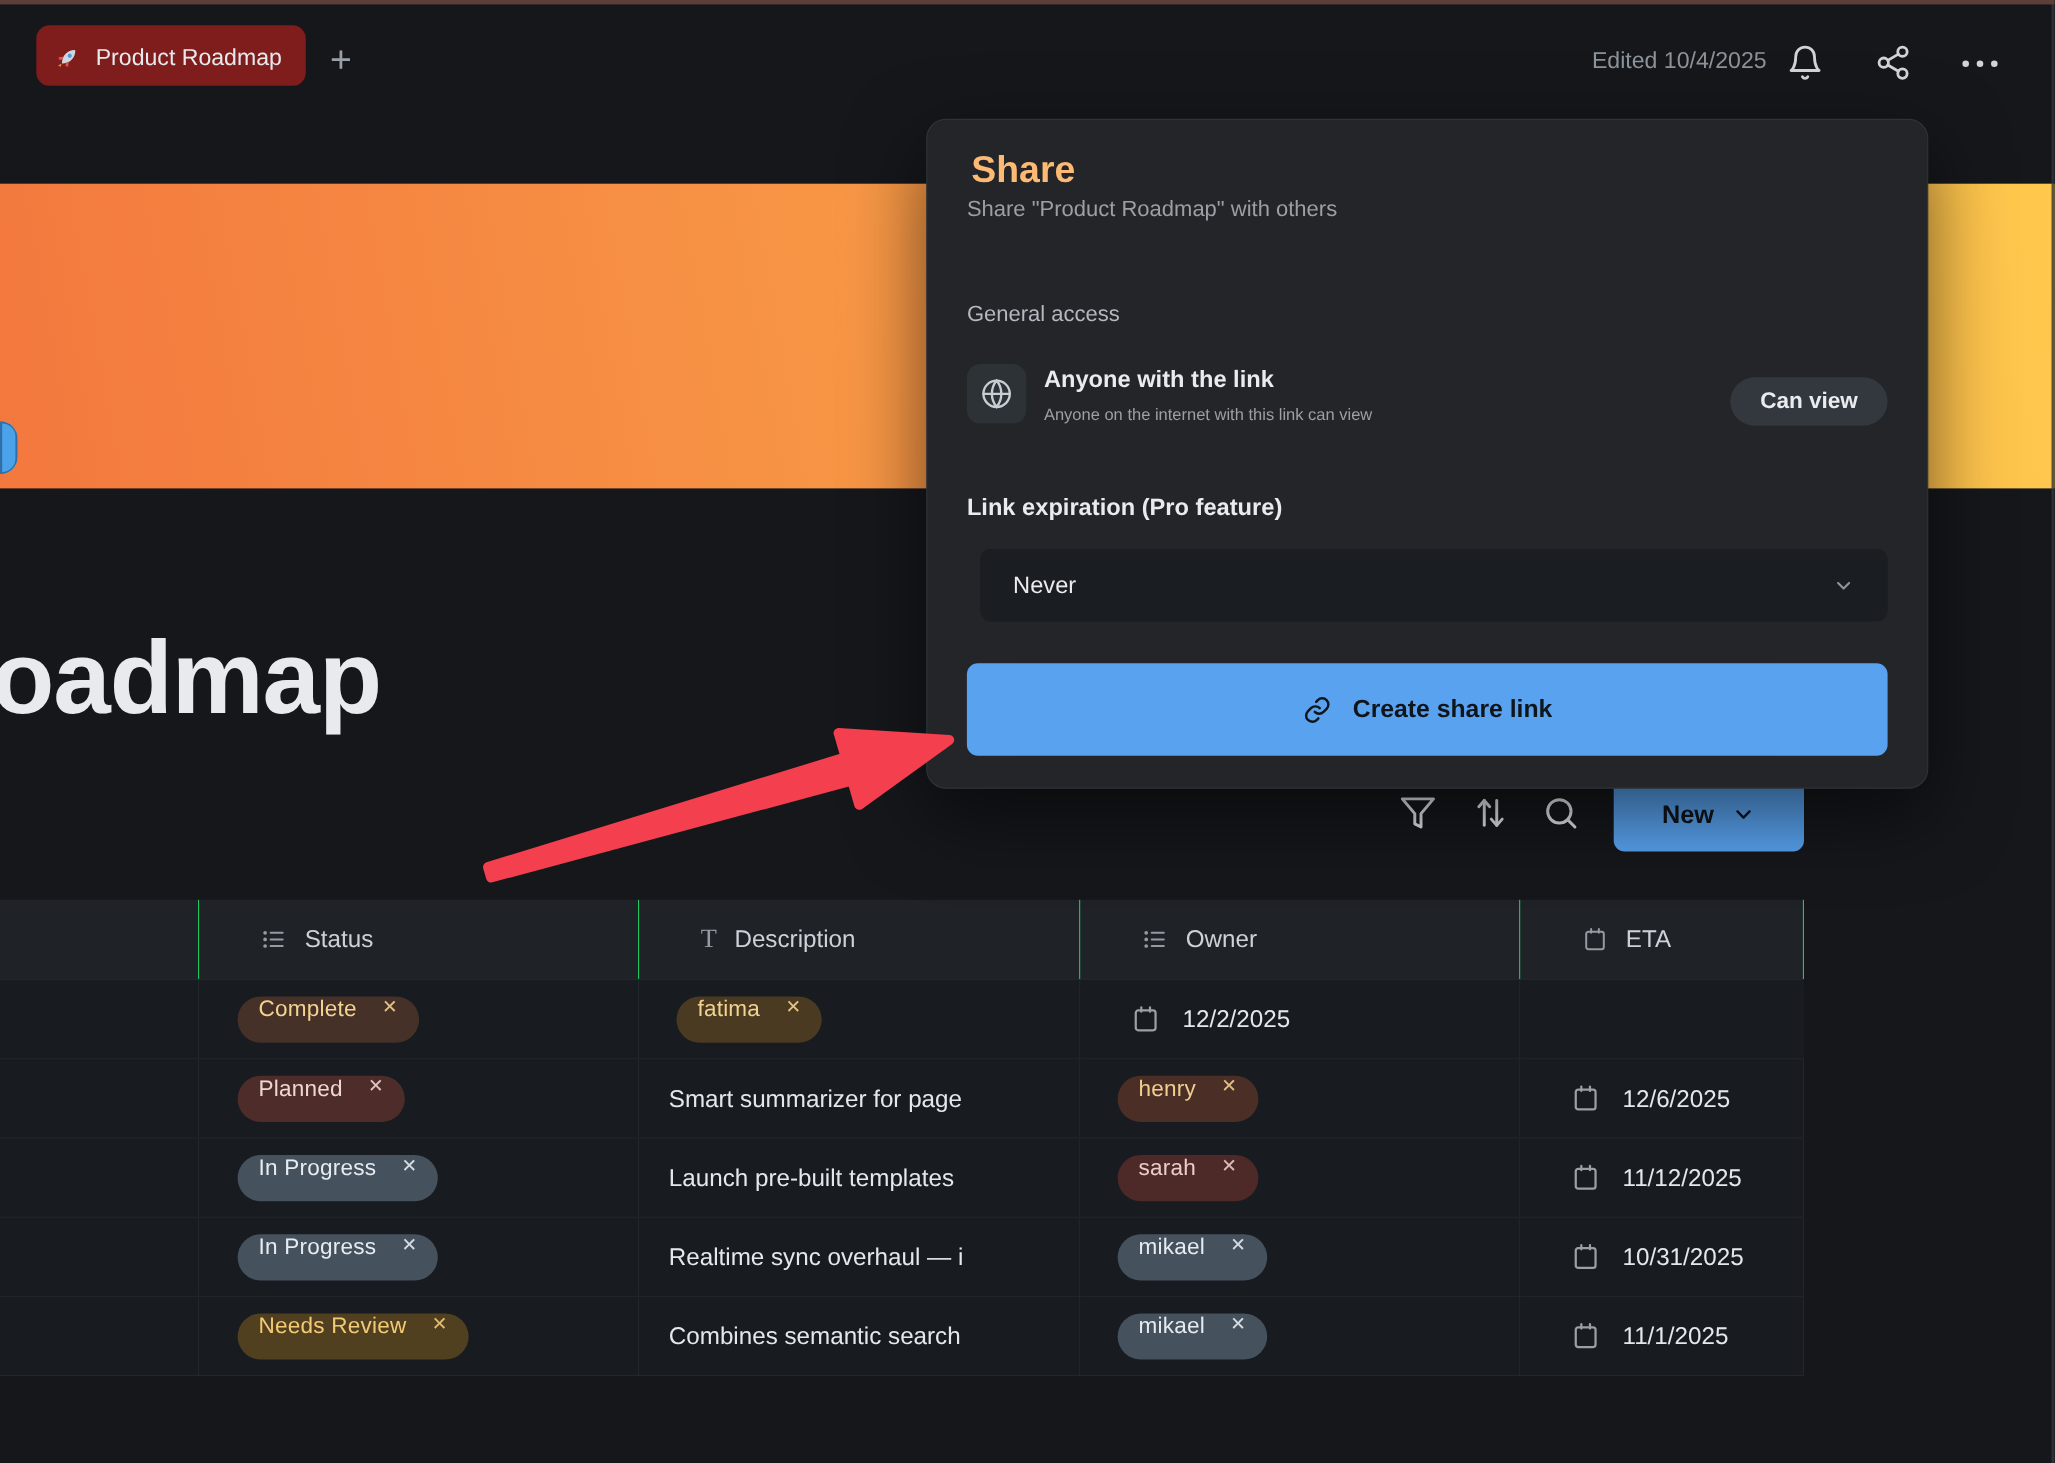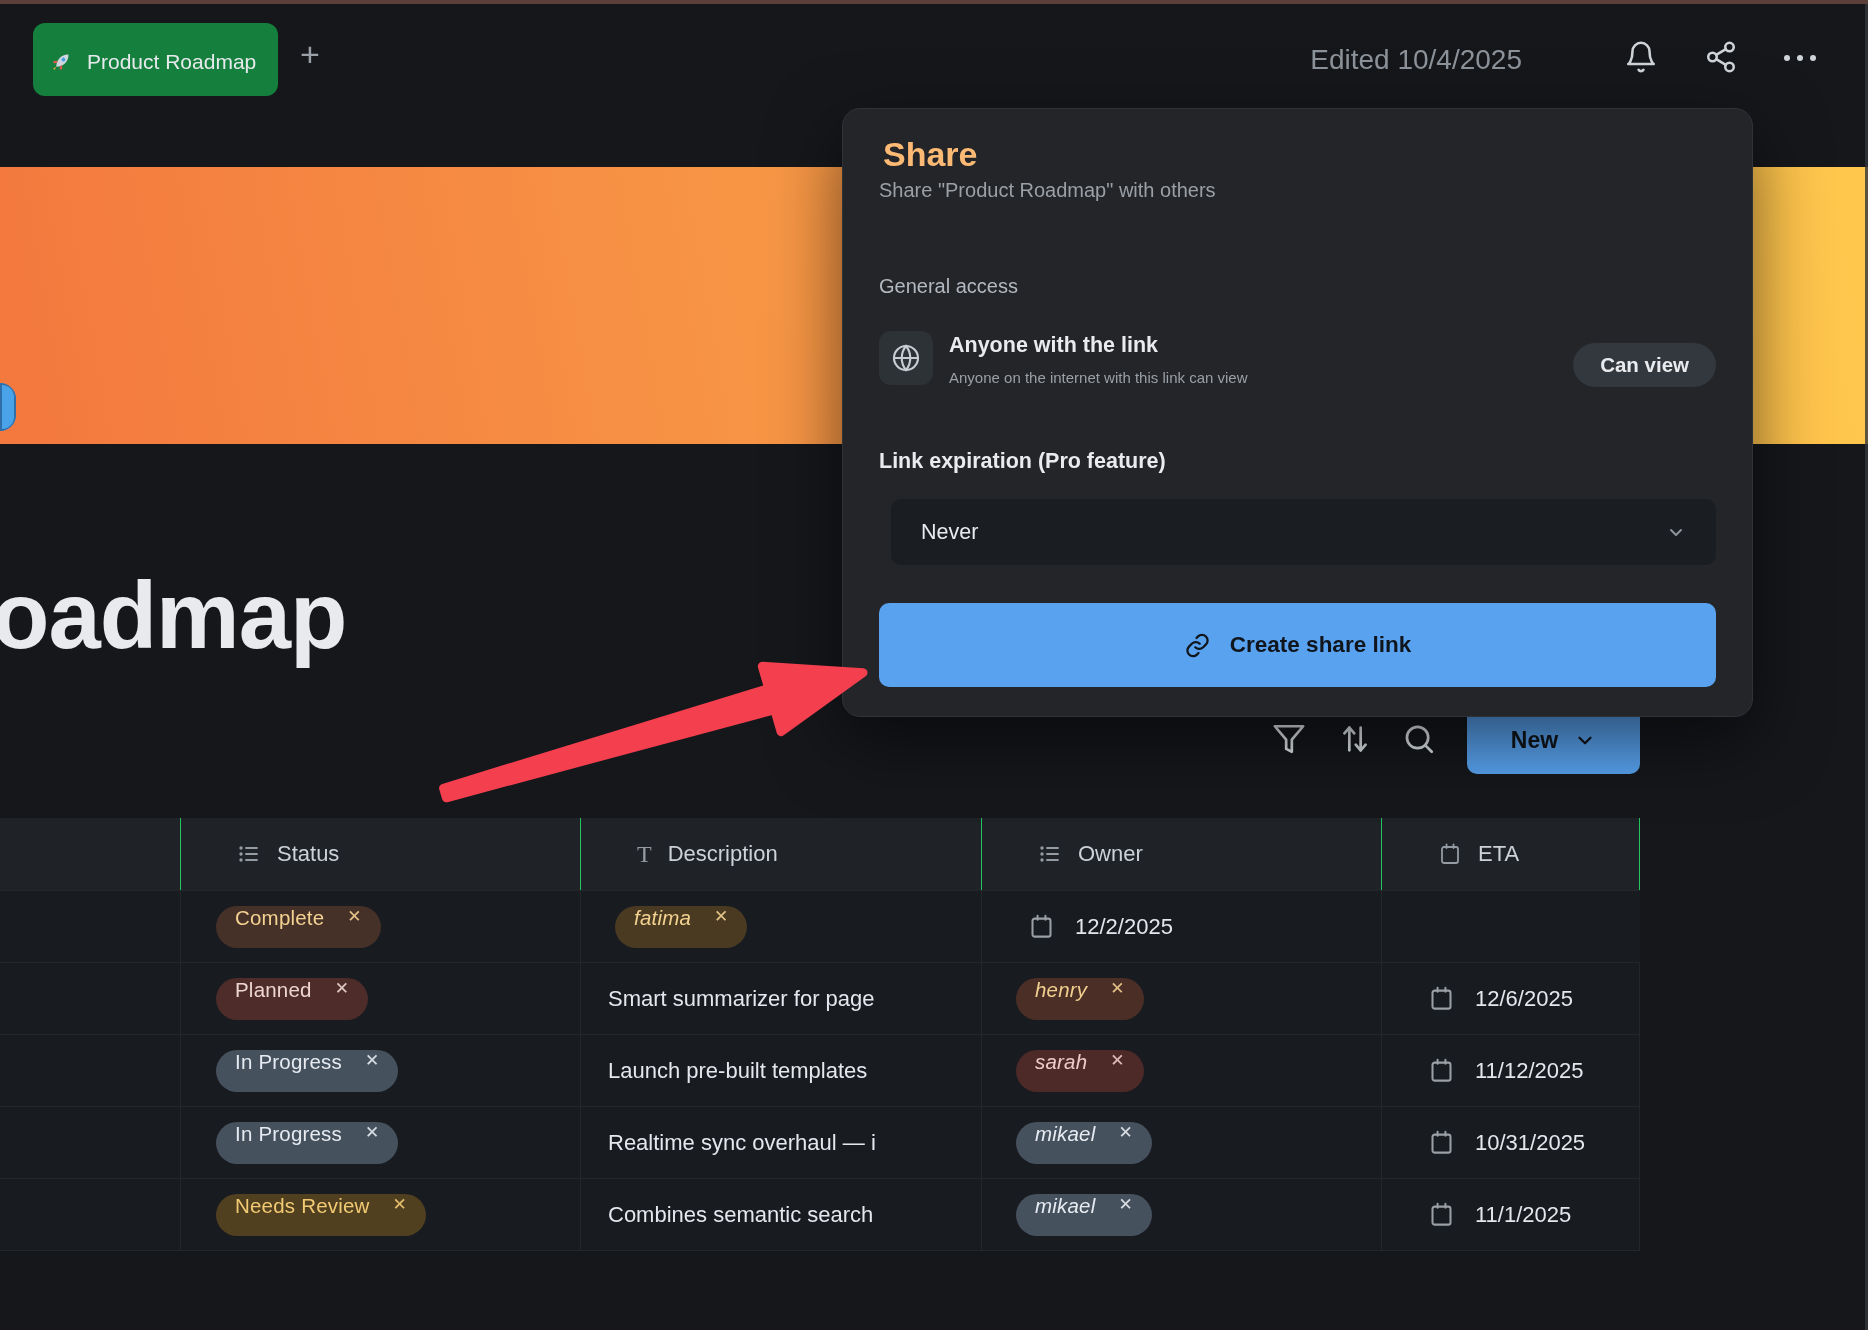--- a/index.html
+++ b/index.html
@@ -6,27 +6,27 @@
   html,body { background:#0e1013; }
   .screen{
     position:relative; width:1868px; height:1330px; overflow:hidden;
     background:#15171b;
     font-family:"Liberation Sans","DejaVu Sans",sans-serif;
     color:#e8eaed;
   }
   
   .top-strip{ position:absolute; left:0; top:0; width:100%; height:4px; background:#5d3f3a; z-index:30; }
   .tab{
-    position:absolute; left:33px; top:23px; height:73px; min-width:240px;
-    background:#15803d; border-radius:12px; display:flex; align-items:center;
+    position:absolute; left:33px; top:23px; height:55px; min-width:240px;
+    background:#7f1d1d; border-radius:12px; display:flex; align-items:center;
     gap:14px; padding:4px 22px 0 16px; z-index:4; cursor:pointer;
   }
   .tab-label{ font-size:21px; color:#e7eaed; white-space:nowrap; }
   .plus-btn{ position:absolute; left:288px; top:30px; width:44px; height:48px; display:flex; align-items:center; justify-content:center; font-size:34px; font-weight:300; color:#9aa0a6; z-index:4; cursor:pointer; }
-  .edited{ position:absolute; left:1260px; top:44px; width:262px; text-align:right; font-size:28px; color:#8d939a; z-index:4; }
+  .edited{ position:absolute; left:1344px; top:44px; width:262px; text-align:right; font-size:21px; color:#8d939a; z-index:4; }
   .chrome-icon{ position:absolute; top:40px; width:34px; height:34px; color:#cfd4d9; z-index:4; cursor:pointer; }
   .chrome-icon svg{ width:100%; height:100%; fill:none; stroke:currentColor; stroke-width:1.8; stroke-linecap:round; stroke-linejoin:round; }
   .icon-bell{ left:1624px; }
   .icon-share{ left:1704px; }
   .icon-more{ left:1784px; top:52px; height:12px; display:flex; gap:7px; align-items:center; }
   .icon-more i{ width:6px; height:6px; border-radius:50%; background:#cfd4d9; }
   
   .cover{
     position:absolute; left:0; top:167px; width:1868px; height:277px; z-index:1;
     background:linear-gradient(80deg,#f3783e 0%,#f89a46 48%,#ffc94d 100%);
@@ -57,21 +57,21 @@
   .tbl{ position:absolute; left:0; top:818px; width:1640px; z-index:2; }
   .tbl-header{ display:grid; grid-template-columns:181px 400px 401px 400px 258px; height:72px; background:#1f2328; }
   .th{ display:flex; align-items:center; gap:16px; border-right:1px solid #22c55e; padding-left:56px; color:#ccd2d8; font-size:22px; }
   .th:first-child{ padding-left:0; }
   .th svg{ width:24px; height:24px; fill:none; stroke:#959ba2; stroke-width:1.8; stroke-linecap:round; stroke-linejoin:round; flex:none; }
   .th .serifT{ font-family:"Liberation Serif","DejaVu Serif",serif; font-size:24px; color:#959ba2; line-height:1; }
   .row{ display:grid; grid-template-columns:181px 400px 401px 400px 258px; height:72px; background:#181b20; border-top:1px solid #23272c; }
   .cell{ display:flex; align-items:center; border-right:1px solid #23272c; overflow:hidden; }
   .cell-status{ padding-left:35px; }
   .cell-desc{ padding-left:27px; font-size:22px; color:#e4e8ed; white-space:nowrap; }
-  .cell-owner{ padding-left:34px;font-style:italic; }
+  .cell-owner{ padding-left:34px; }
   .cell-eta{ padding-left:46px; gap:20px; font-size:22px; color:#e4e8ed; }
   .cell-eta svg{ width:27px; height:27px; fill:none; stroke:#9aa0a6; stroke-width:1.8; stroke-linecap:round; stroke-linejoin:round; flex:none; }
   .pill{
     display:inline-flex; align-items:flex-start; gap:23px; height:42px; padding:0 19px;
     border-radius:21px; font-size:20.5px; letter-spacing:.2px; white-space:nowrap; cursor:pointer;
   }
   .pill .x{ font-size:17px; opacity:.9; cursor:pointer; }
   .tbl-bottom{ height:1px; background:#23272c; }
   
   .dialog{

